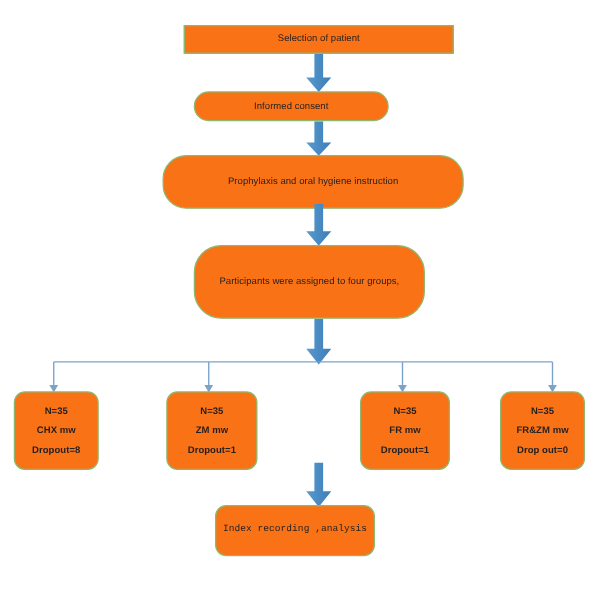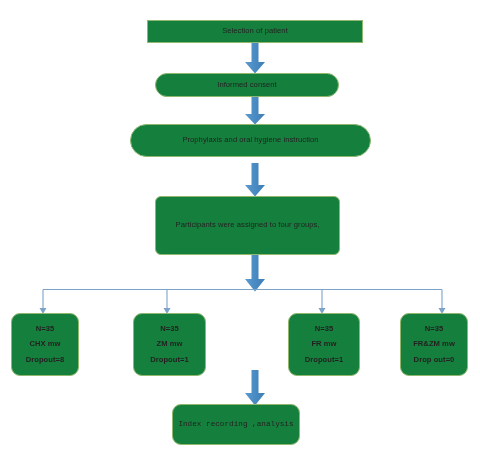--- a/index.html
+++ b/index.html
@@ -14,40 +14,40 @@
     position: relative;
     width: 480px;
     height: 476px;
     background: #ffffff;
     overflow: hidden;
   }
   .node {
     position: absolute;
     box-sizing: border-box;
     border: 1px solid #8FB76E;
-    background: #15803d;
+    background: #f97316;
     display: flex;
     flex-direction: column;
     align-items: center;
     justify-content: center;
     color: #231f20;
     font-size: 7.6px;
     line-height: 1.35;
     text-align: center;
     letter-spacing: 0.05px;
   }
   .node .line {
     display: block;
     white-space: nowrap;
   }
   
   #node-selection        { left:147px; top:20px;  width:216px; height:23px; border-radius:0; }
-  #node-consent          { left:155px; top:73px;  width:184px; height:24px; border-radius:12px; }
-  #node-prophylaxis      { left:130px; top:124px; width:241px; height:33px; border-radius:19px; }
-  #node-participants     { left:155px; top:196px; width:185px; height:59px; border-radius:6px; }
+  #node-consent          { left:155px; top:73px;  width:156px; height:24px; border-radius:12px; }
+  #node-prophylaxis      { left:130px; top:124px; width:241px; height:43px; border-radius:19px; }
+  #node-participants     { left:155px; top:196px; width:185px; height:59px; border-radius:22px; }
   #node-group-chx        { left:11px;  top:313px; width:68px;  height:63px; border-radius:9px; }
   #node-group-zm         { left:133px; top:313px; width:73px;  height:63px; border-radius:9px; }
   #node-group-fr         { left:288px; top:313px; width:72px;  height:63px; border-radius:9px; }
   #node-group-frzm       { left:400px; top:313px; width:68px;  height:63px; border-radius:9px; }
   #node-index            { left:172px; top:404px; width:128px; height:41px; border-radius:9px;font-family:Liberation Mono, monospace; }
 
   
   .group-node { justify-content: space-evenly; padding: 5px 2px; font-weight: bold; }
 
   

